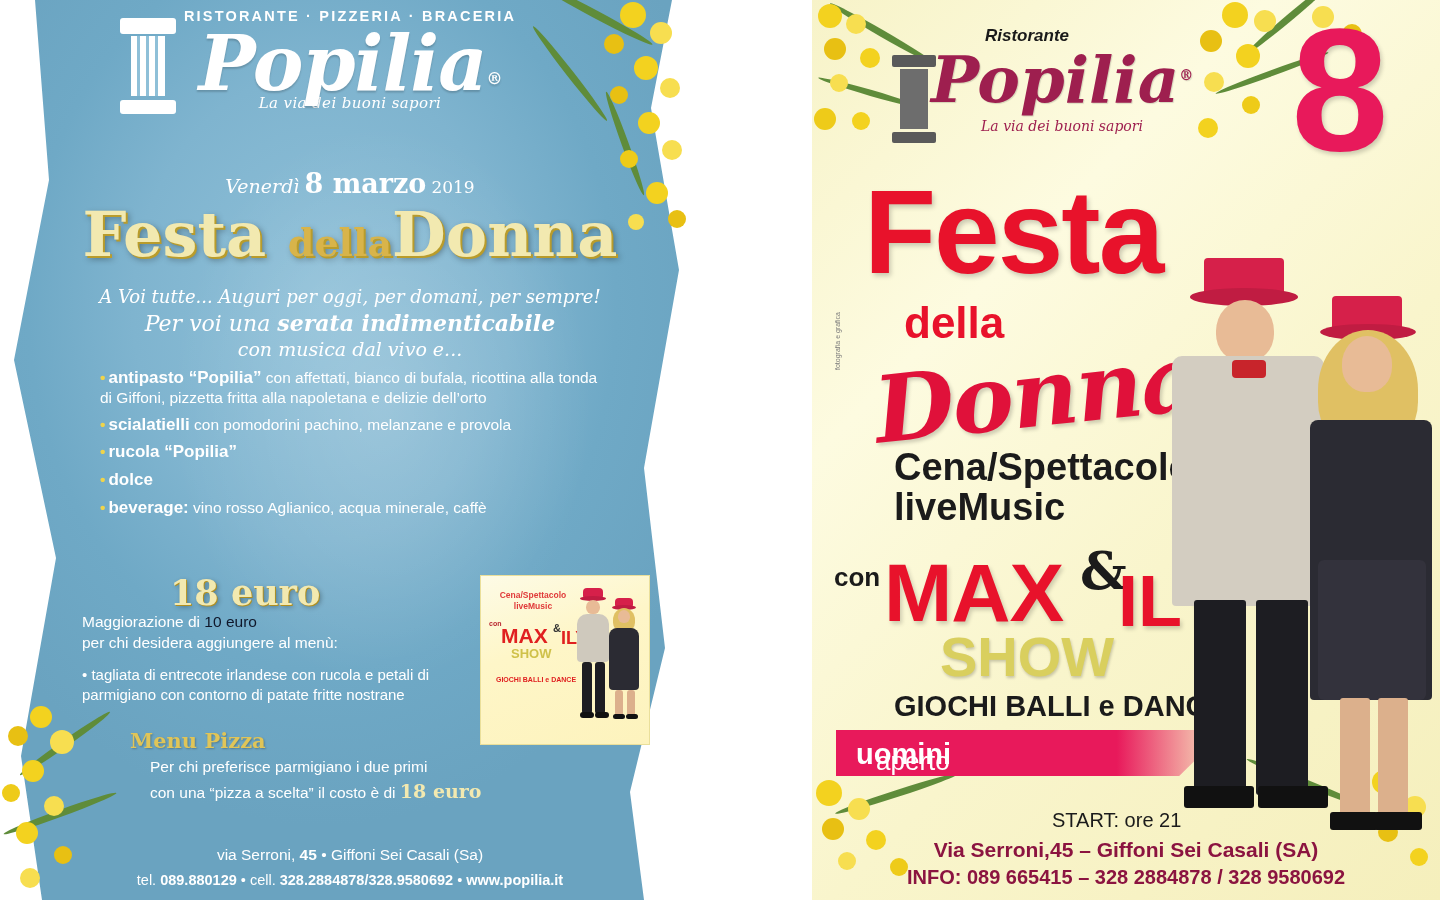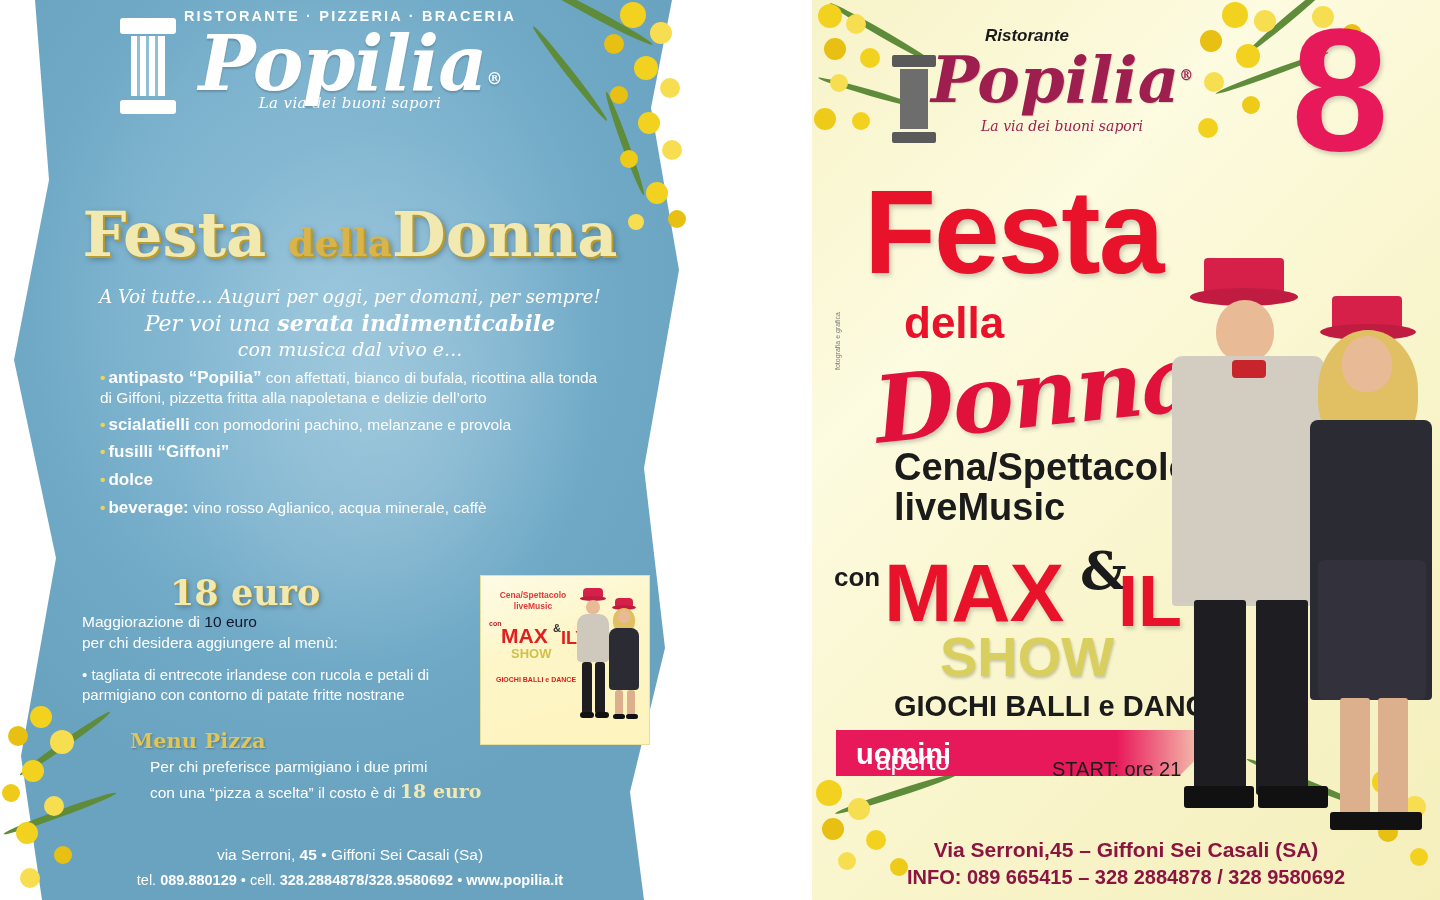--- a/index.html
+++ b/index.html
@@ -217,21 +217,21 @@
     position:absolute;left:24px;top:730px;width:390px;height:46px;
     background:linear-gradient(90deg,#e8195b 0%, #e8195b 72%, rgba(232,25,91,0) 100%);
     clip-path:polygon(0 0, 100% 0, 88% 100%, 0 100%);
   }
   .r-banner span{
     position:absolute;left:20px;top:8px;
     font-family:"Liberation Sans",sans-serif;font-size:26px;color:#ffffff;
   }
   .r-banner span b{font-weight:bold;font-size:29px;}
   .r-start{
-    position:absolute;left:240px;top:758px;
+    position:absolute;left:240px;top:809px;
     font-family:"Liberation Sans",sans-serif;font-size:20px;color:#1b1b1b;
   }
   .r-addr{
     position:absolute;left:0;top:838px;width:628px;text-align:center;
     font-family:"Liberation Sans",sans-serif;font-weight:bold;font-size:21px;color:#8b1440;
   }
   .r-info{
     position:absolute;left:0;top:866px;width:628px;text-align:center;
     font-family:"Liberation Sans",sans-serif;font-weight:bold;font-size:20px;color:#8b1440;
   }
@@ -300,20 +300,25 @@
     <div class="column-ico">
       <div class="cap"></div>
       <div class="shaft">
           <i style="left:6px;"></i>
           <i style="left:15px;"></i>
           <i style="left:24px;"></i>
         </div>
       <div class="base"></div>
     </div>
 
+    <div class="l-date">
+      <span class="d1">Venerdì</span>
+      <span class="d2">8 marzo</span>
+      <span class="d3">2019</span>
+    </div>
 
     <div class="l-title">
       <span>Festa</span>
       <span class="della">della</span><span>Donna</span>
     </div>
 
     <div class="l-sub">
       <div class="s1">A Voi tutte... Auguri per oggi, per domani, per sempre!</div>
       <div class="s2">
         <span>Per voi una </span><b>serata indimenticabile</b>
@@ -322,21 +327,21 @@
     </div>
 
     <div class="menu">
       <div class="row">
         <span class="bullet">•</span><span class="hi">antipasto “Popilia”</span><span> con affettati, bianco di bufala, ricottina alla tonda di Giffoni, pizzetta fritta alla napoletana e delizie dell’orto</span>
       </div>
       <div class="row">
         <span class="bullet">•</span><span class="hi">scialatielli</span><span> con pomodorini pachino, melanzane e provola</span>
       </div>
       <div class="row">
-        <span class="bullet">•</span><span class="hi">fusilli “Giffoni”</span><span></span>
+        <span class="bullet">•</span><span class="hi">rucola “Popilia”</span><span></span>
       </div>
       <div class="row">
         <span class="bullet">•</span><span class="hi">dolce</span><span></span>
       </div>
       <div class="row">
         <span class="bullet">•</span><span class="hi">beverage:</span><span> vino rosso Aglianico, acqua minerale, caffè</span>
       </div>
     </div>
 
     <div class="price">18 euro</div>

